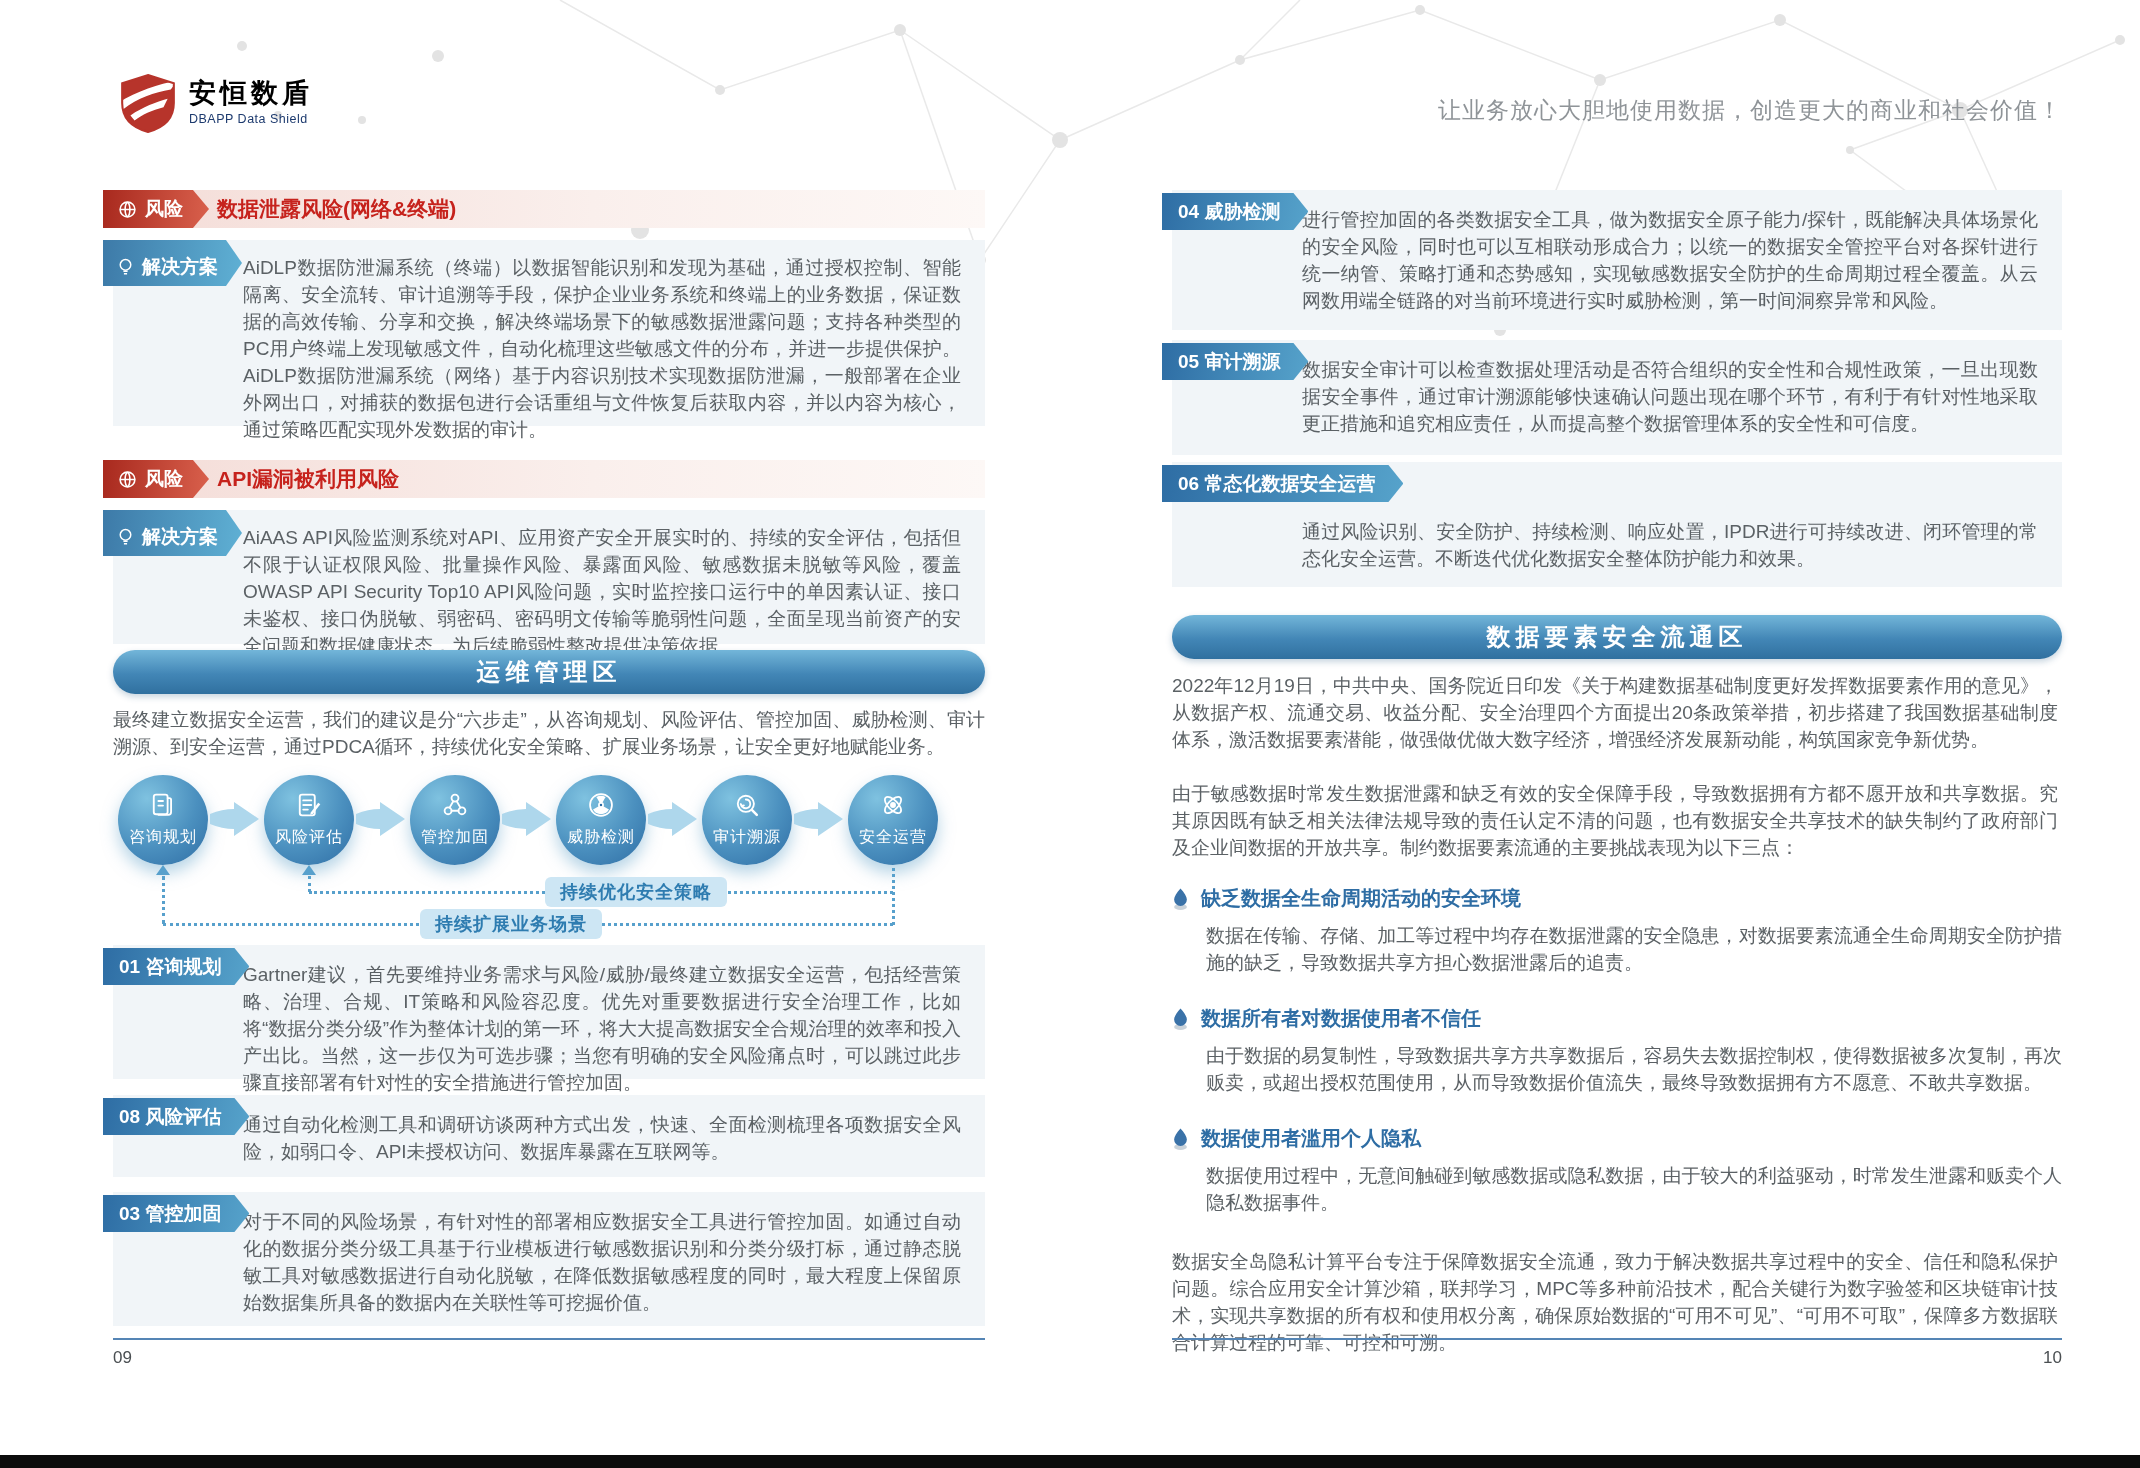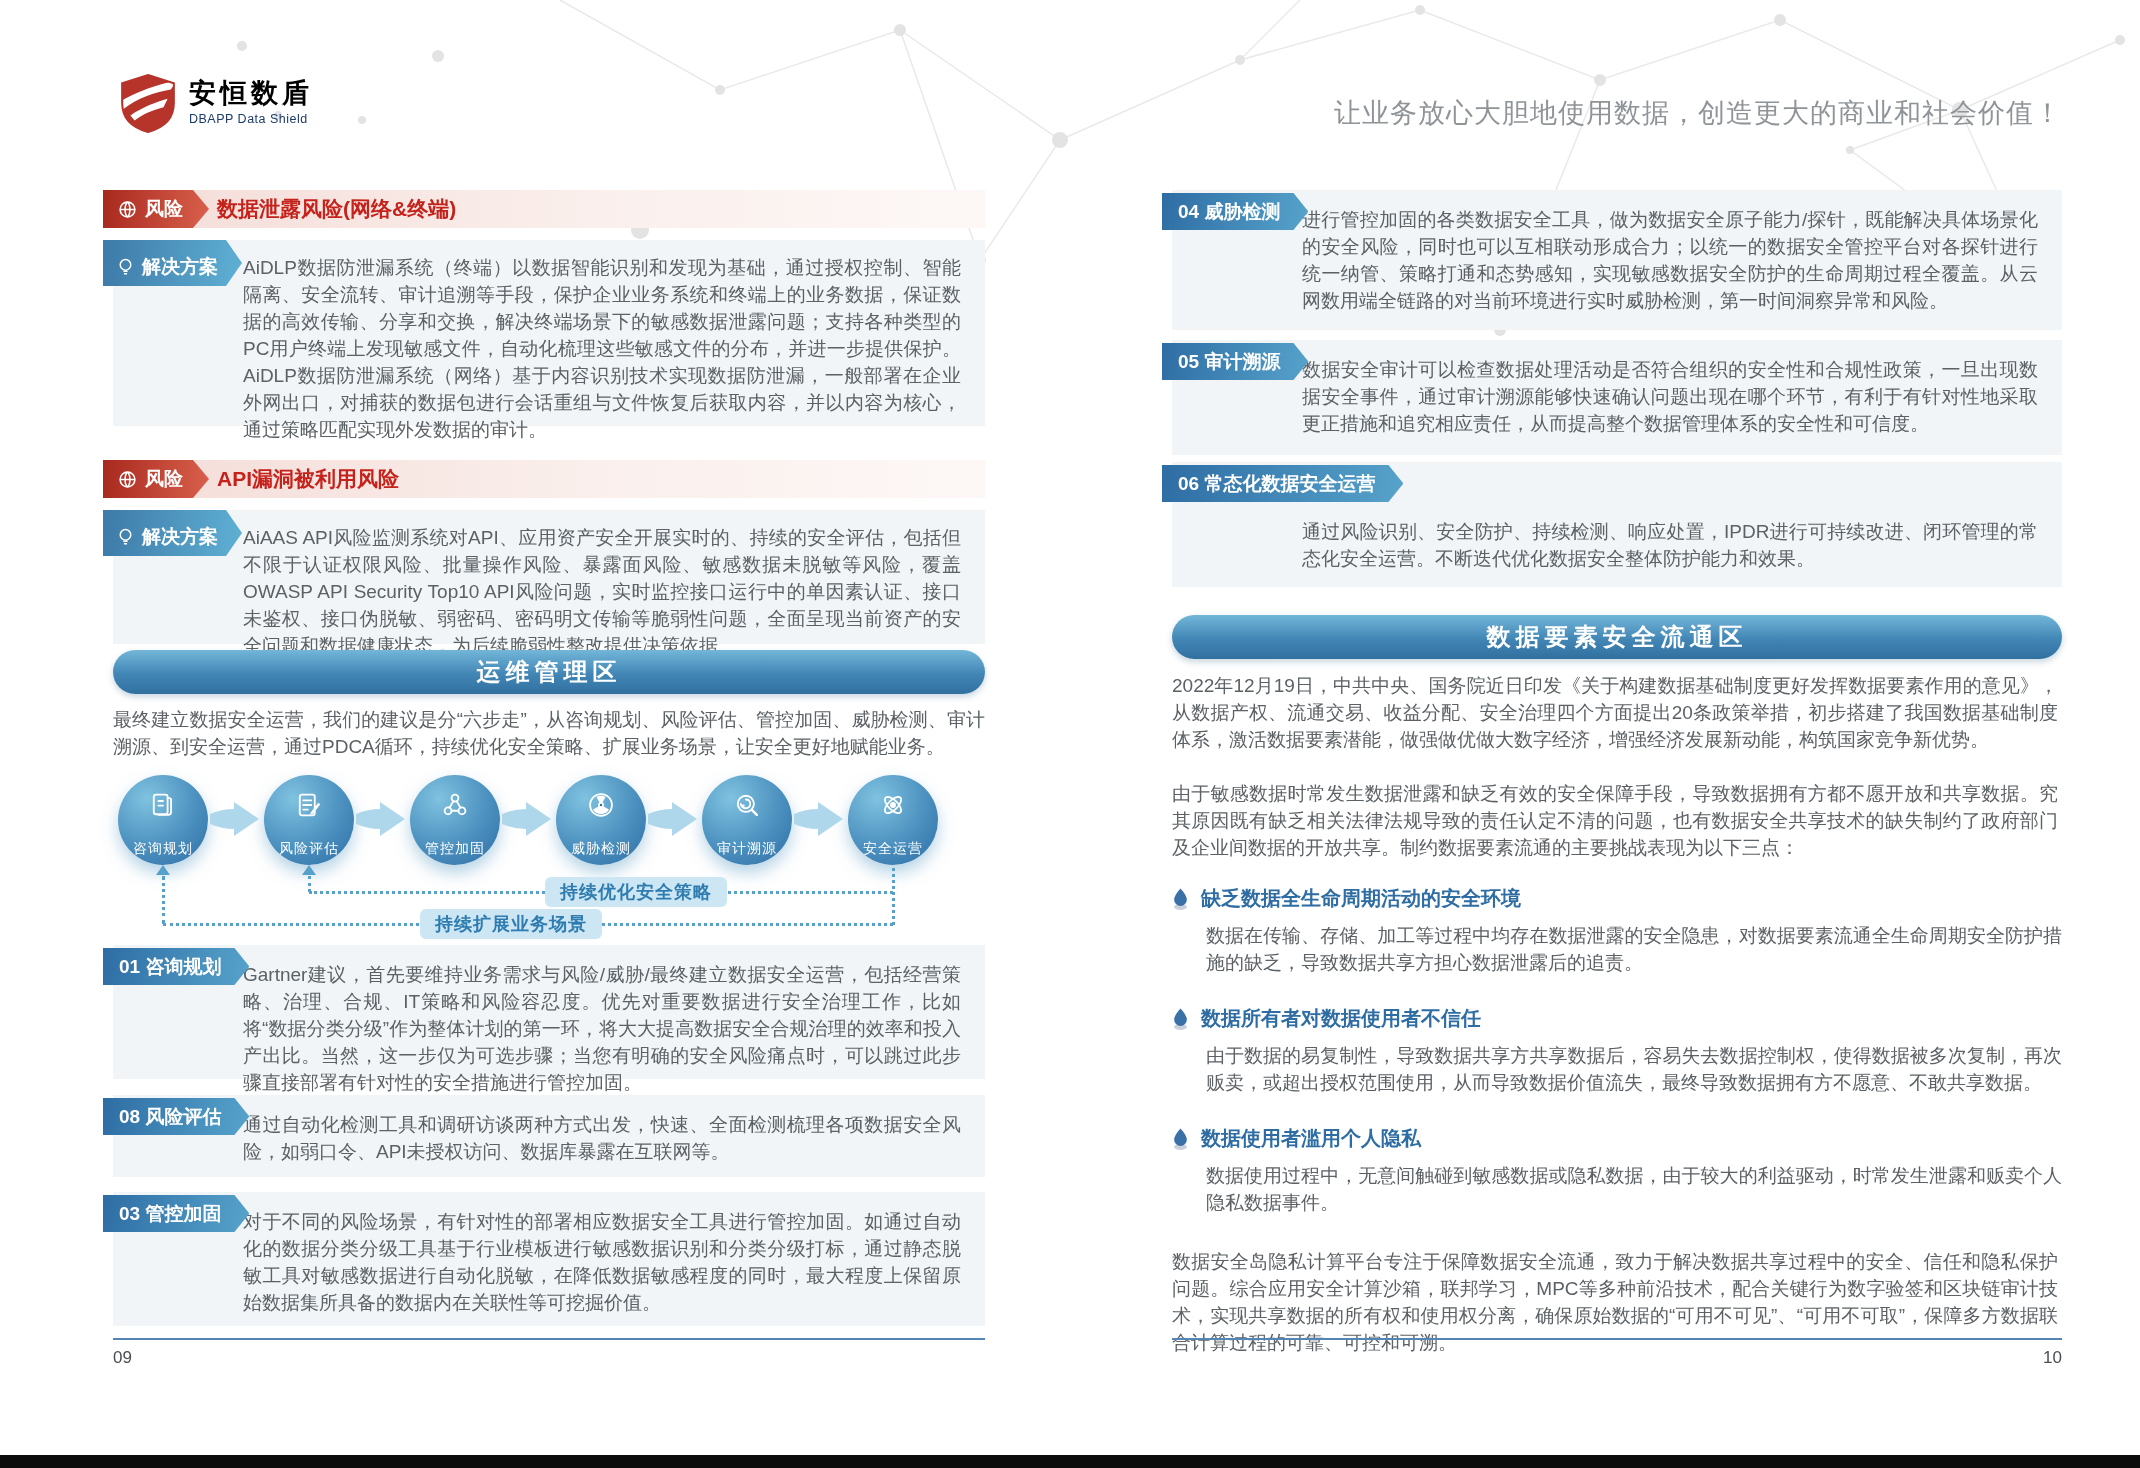--- a/index.html
+++ b/index.html
@@ -13,21 +13,21 @@
   #net-deco{position:absolute;top:0;left:0;}
   #bottom-bar{position:absolute;left:0;bottom:0;width:100%;height:13px;background:#0c0c0c;}
 
   
   .logo{position:absolute;top:72px;left:4px;display:flex;align-items:center;gap:10px;}
   .logo-txt{display:flex;flex-direction:column;line-height:1.1;}
   .logo-cn{font-size:27px;font-weight:bold;color:#000000;letter-spacing:4px;}
   .logo-en{font-size:12.5px;color:#1d3a6e;letter-spacing:0.5px;margin-top:4px;}
 
   
-  .tagline{position:absolute;top:95px;right:0;font-size:27px;color:#8f9498;letter-spacing:1px;}
+  .tagline{position:absolute;top:95px;right:0;font-size:23px;color:#8f9498;letter-spacing:1px;}
 
   
   .ribbon{position:absolute;left:0;right:0;height:38px;
           background:linear-gradient(90deg,#f4dcd7 0%,#faefec 55%,#fdf8f6 100%);}
   .riskbadge{position:absolute;left:-10px;top:0;height:38px;display:flex;align-items:center;gap:8px;
           padding:0 26px 0 15px;color:#fff;font-size:19px;font-weight:bold;
           background:linear-gradient(95deg,#a8291e,#d9604c);
           clip-path:polygon(0 0,calc(100% - 16px) 0,100% 50%,calc(100% - 16px) 100%,0 100%);}
   .ribbon-title{position:absolute;left:104px;top:0;line-height:38px;font-size:21px;font-weight:bold;color:#c6221c;}
 
@@ -50,21 +50,21 @@
           background:linear-gradient(180deg,#73b6d9 0%,#4286b6 55%,#30709f 100%);
           box-shadow:0 3px 6px rgba(40,90,130,0.25);}
 
   .intro{position:absolute;left:0;right:0;font-size:19px;line-height:27px;color:#5b6165;text-align:justify;}
 
   
   .step{position:absolute;top:775px;width:90px;height:90px;border-radius:50%;color:#fff;text-align:center;
         background:radial-gradient(circle at 32% 26%,#7fc2e0 0%,#4b90bf 55%,#2e6da4 100%);
         box-shadow:0 8px 16px rgba(110,170,205,0.5);}
   .step svg{margin-top:15px;}
-  .step-label{font-size:14px;letter-spacing:1px;margin-top:16px;}
+  .step-label{font-size:16px;letter-spacing:1px;margin-top:3px;}
   .flowarrow{position:absolute;top:801px;}
 
   .dot-h{position:absolute;border-top:3px dotted #57a0cc;}
   .dot-v{position:absolute;border-left:3px dotted #57a0cc;}
   .arrow-up{position:absolute;width:0;height:0;border-left:7px solid transparent;
             border-right:7px solid transparent;border-bottom:10px solid #57a0cc;}
   .fpill{position:absolute;background:#cde6f4;color:#2e7cb0;font-weight:bold;font-size:18px;
          padding:3px 15px;border-radius:6px;letter-spacing:1px;white-space:nowrap;}
 
   

